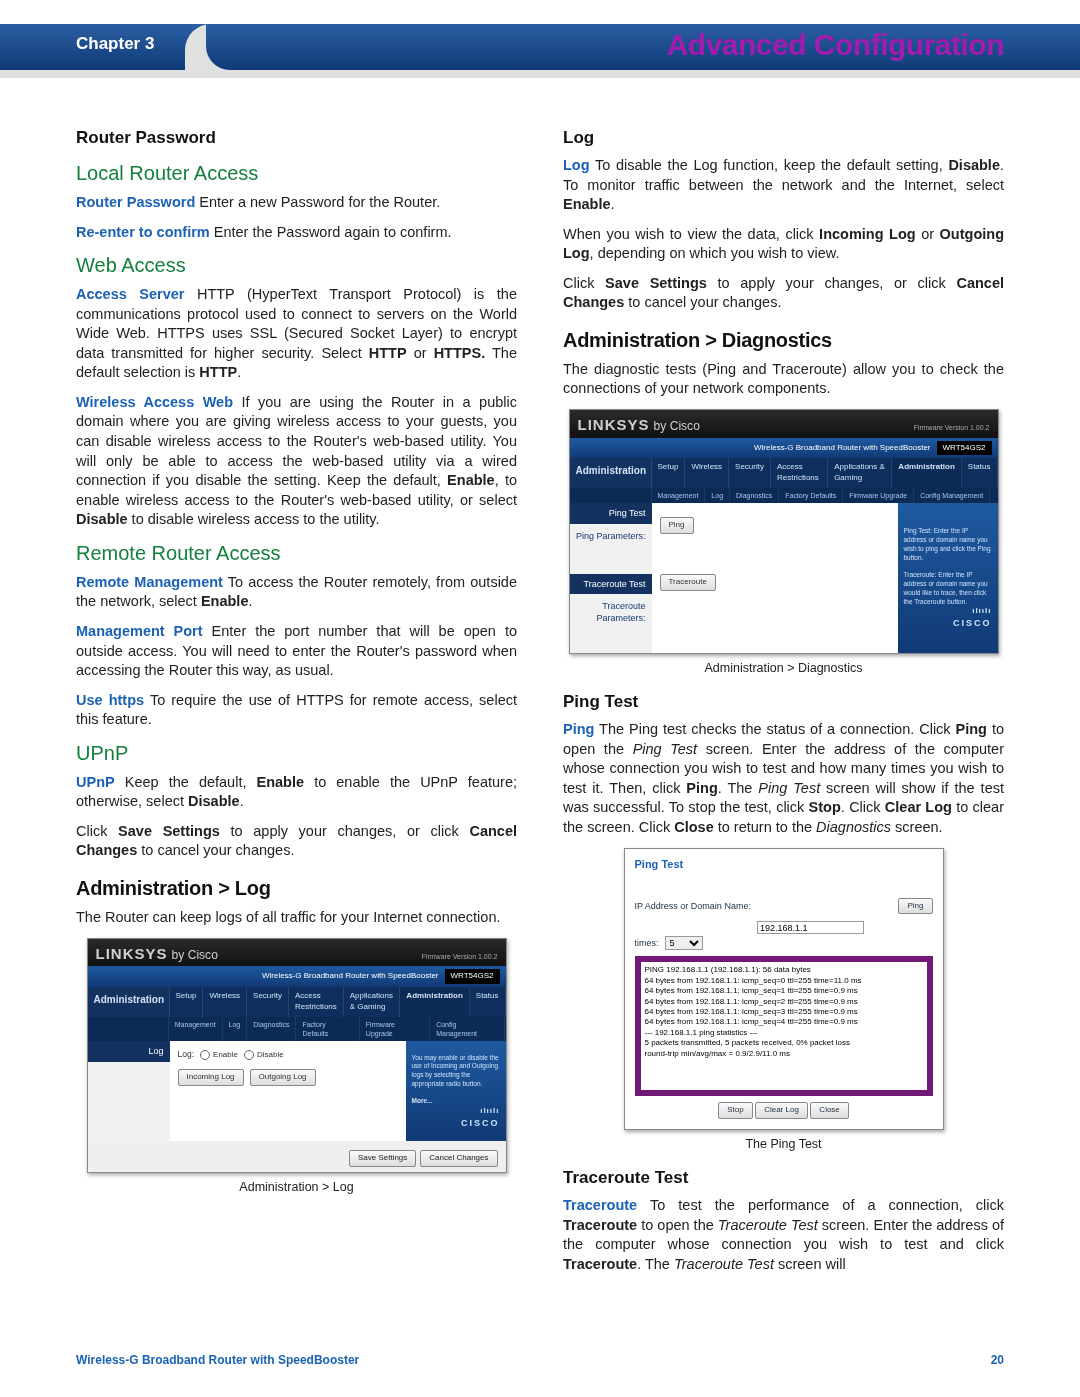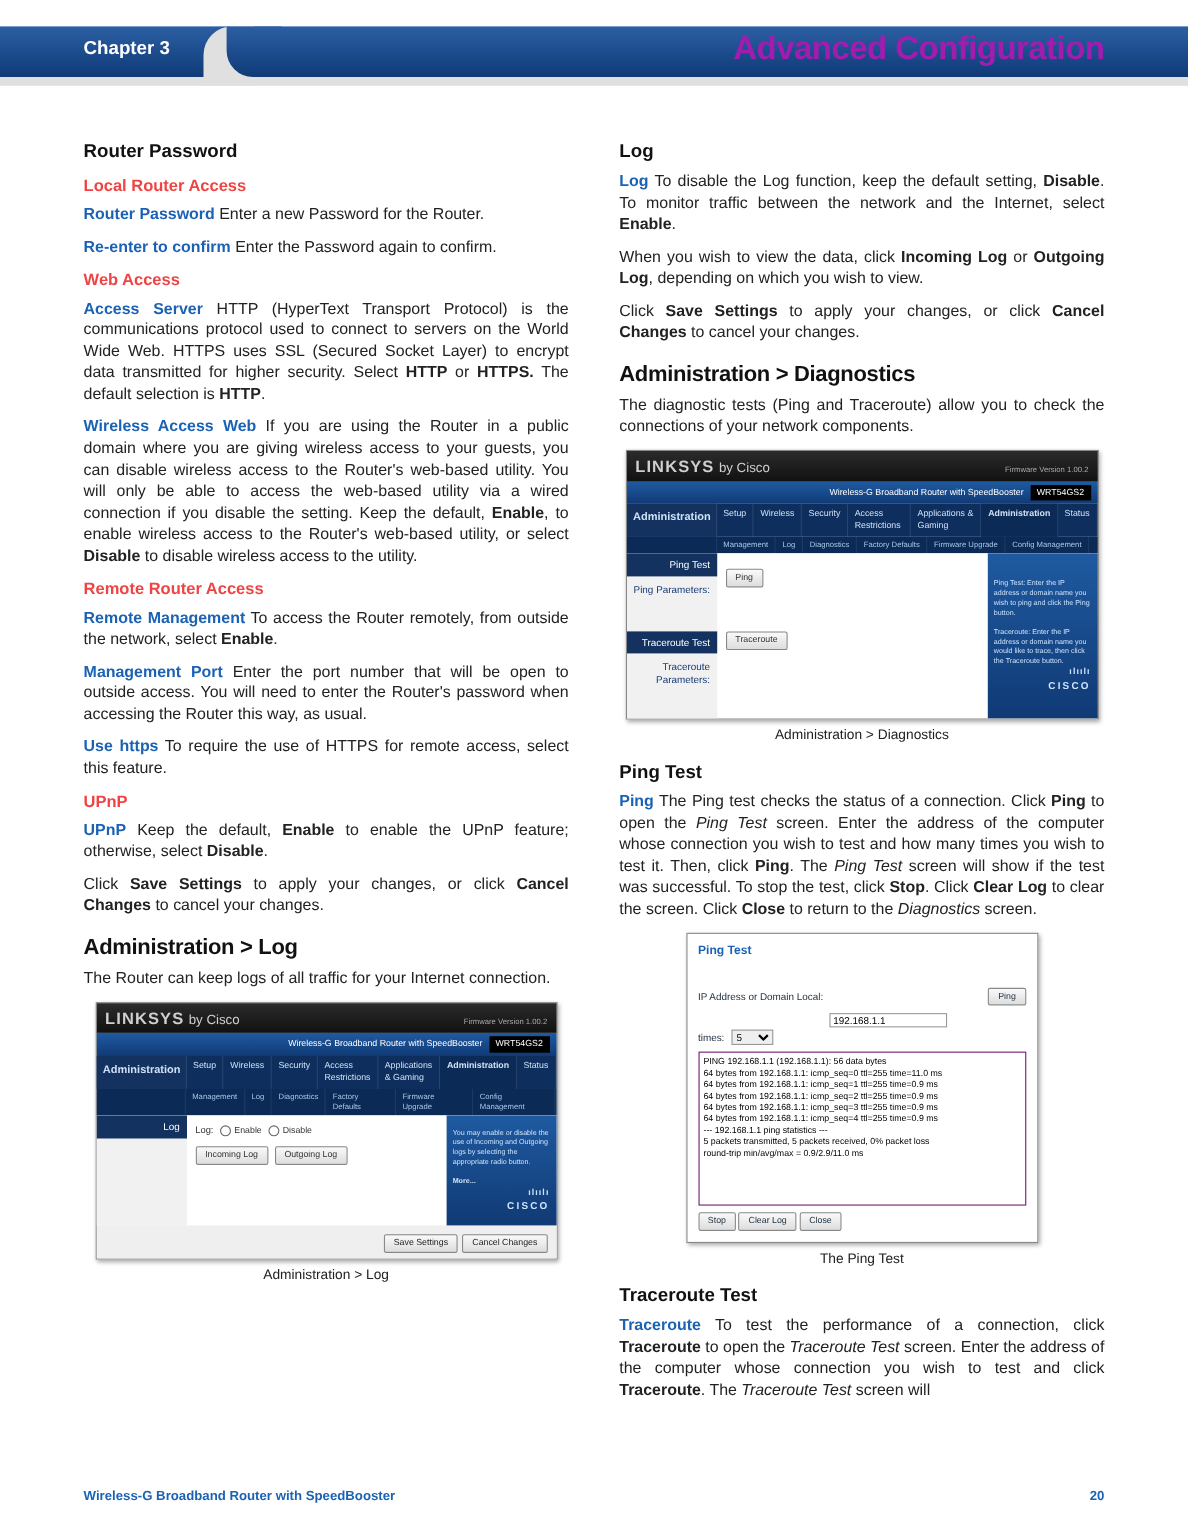--- a/index.html
+++ b/index.html
@@ -9,21 +9,21 @@
   .header-gray { position: absolute; left: 0; top: 46px; width: 100%; height: 8px; background: #e0e0e0; }
   .header-curve { position: absolute; left: 185px; top: 0; width: 46px; height: 54px; background: #e0e0e0; border-top-left-radius: 26px; }
   .header-curve::after { content: ""; position: absolute; right: -25px; top: 0; width: 50px; height: 46px; background: linear-gradient(#2b5fa3, #0f3a77); border-bottom-left-radius: 24px; }
   .chapter { position: absolute; left: 76px; top: 10px; color: #fff; font-weight: 700; font-size: 17px; z-index: 2; }
   .chapter-wrap { position: absolute; left: 0; top: 0; width: 210px; height: 46px; background: linear-gradient(#2b5fa3, #0f3a77); }
   .title { position: absolute; right: 76px; top: 4px; color: #a21caf; font-weight: 700; font-size: 30px; letter-spacing: -0.5px; }
   .page { padding: 30px 76px 0 76px; display: flex; gap: 46px; }
   .col { flex: 1; min-width: 0; font-size: 14.5px; line-height: 1.35; }
   h2 { font-size: 20px; font-weight: 700; margin: 14px 0 6px 0; letter-spacing: -0.3px; color: #111; }
   h3 { font-size: 17px; font-weight: 700; margin: 10px 0 5px 0; color: #111; }
-  h4 { font-size: 15px; font-weight: 700; margin: 10px 0 4px 0; color: #ef4444; }
+  h4 { font-size: 20px; font-weight: 400; margin: 10px 0 4px 0; color: #15803d; }
   p { margin: 6px 0 10px 0; text-align: justify; }
   .kw { color: #1b62b5; font-weight: 700; }
   b { font-weight: 700; }
   i { font-style: italic; }
   .caption { text-align: center; font-size: 12.5px; margin: 6px 0 14px 0; color: #222; }
   .shot { border: 1px solid #888; box-shadow: 1px 2px 4px rgba(0,0,0,.35); background: #fff; margin: 10px auto 4px auto; }
   
   .shot-log { width: 420px; }
   .shot-hdr { background: linear-gradient(#2b2b2b,#111); color: #cfcfcf; padding: 5px 8px 2px 8px; display: flex; align-items: baseline; justify-content: space-between; text-align: center; }
   .brand { font-weight: 700; font-size: 15px; letter-spacing: 1px; }
@@ -48,22 +48,22 @@
   .shot-right { width: 100px; background: linear-gradient(#1f5aa0,#103a75); color: #cde3fb; font-size: 6.5px; padding: 6px; display: flex; flex-direction: column; justify-content: center; }
   .cisco { align-self: flex-end; text-align: right; font-size: 9px; letter-spacing: 2px; font-weight: 700; }
   .cisco-bars { font-size: 8px; letter-spacing: 1px; }
   .shot-foot { background: #efefef; text-align: right; padding: 5px 8px; }
   
   .shot-ping { width: 320px; padding: 8px 10px 10px 10px; font-size: 9px; color: #234; }
   .shot-ping .pt-title { color: #1b62b5; font-weight: 700; font-size: 11px; margin-bottom: 6px; }
   .shot-ping .prow { display: flex; align-items: center; gap: 6px; margin: 2px 0; }
   .shot-ping input[type=text] { border: 1px solid #999; height: 13px; font-size: 9px; padding: 0 2px; }
   .shot-ping select { border: 1px solid #999; height: 14px; font-size: 9px; width: 38px; }
-  .shot-ping .log { border: 1px solid #701a75; height: 140px; margin-top: 6px; padding: 3px 4px; font-family: Arial, sans-serif; font-size: 8px; line-height: 1.3; color: #000; overflow: hidden; }
-  .shot-ping .btns { text-align: left; margin-top: 6px; }
+  .shot-ping .log { border: 6px solid #701a75; height: 140px; margin-top: 6px; padding: 3px 4px; font-family: Arial, sans-serif; font-size: 8px; line-height: 1.3; color: #000; overflow: hidden; }
+  .shot-ping .btns { text-align: center; margin-top: 6px; }
   .footer { position: absolute; bottom: 30px; left: 76px; right: 76px; display: flex; justify-content: space-between; font-size: 12px; }
   .footer .ft { font-weight: 700; color: #1b62b5; }
   .footer .pg { color: #1b62b5; font-weight: 700; }
 </style>
 </head>
 <body>
 
 <div class="header-bar">
   <div class="chapter-wrap"></div>
   <div class="header-blue"></div>
@@ -211,21 +211,21 @@
       </div>
     </div>
     <div class="caption">Administration &gt; Diagnostics</div>
 
     <h3>Ping Test</h3>
     <p><span class="kw">Ping</span><span>  The Ping test checks the status of a connection. Click </span><b>Ping</b><span> to open the </span><i>Ping Test</i><span> screen. Enter the address of the computer whose connection you wish to test and how many times you wish to test it. Then, click </span><b>Ping</b><span>. The </span><i>Ping Test</i><span> screen will show if the test was successful. To stop the test, click </span><b>Stop</b><span>. Click </span><b>Clear Log</b><span> to clear the screen. Click </span><b>Close</b><span> to return to the </span><i>Diagnostics</i><span> screen.</span></p>
 
     <div class="shot shot-ping">
       <div class="pt-title">Ping Test</div>
       <div class="prow">
-        <span>IP Address or Domain Local:</span>
+        <span>IP Address or Domain Name:</span>
         <input type="text" style="width: 107px; margin-top: 44px;" value="192.168.1.1">
         <span style="flex:1"></span>
         <span class="btn">Ping</span>
       </div>
       <div class="prow">
         <span>times:</span>
         <select><option>5</option></select>
       </div>
       <div class="log">
         <div>PING 192.168.1.1 (192.168.1.1): 56 data bytes</div>

